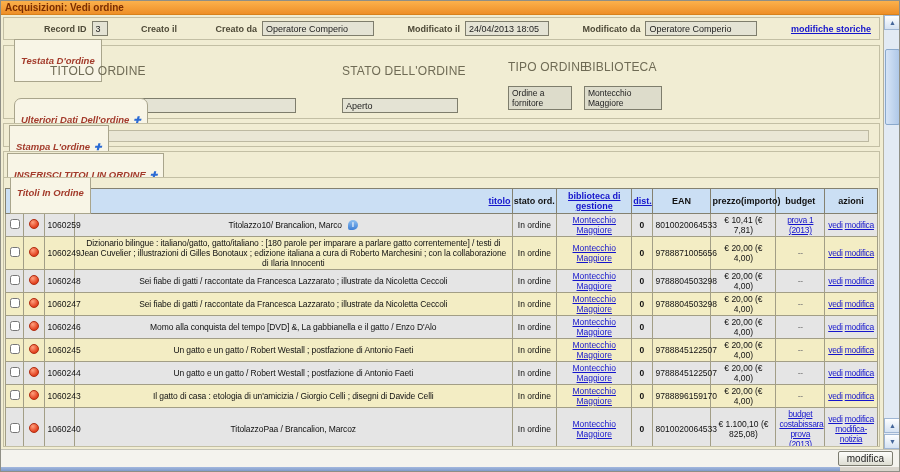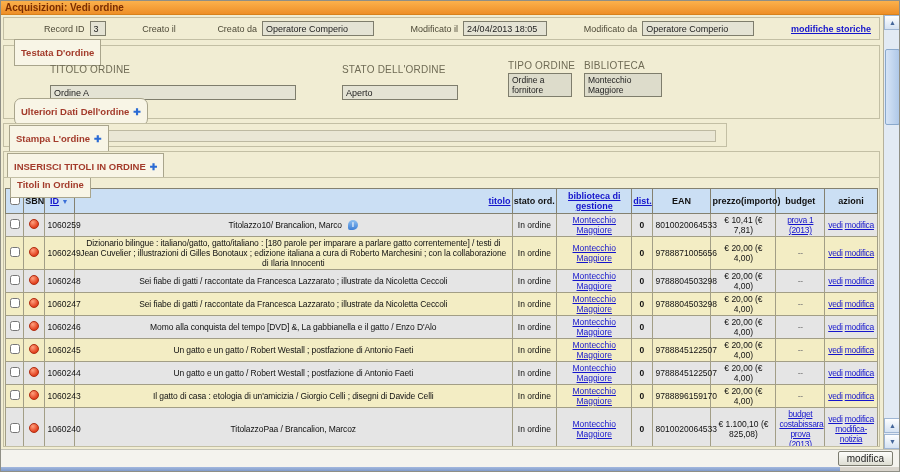--- a/index.html
+++ b/index.html
@@ -9,46 +9,46 @@
   
   .titlebar { position:absolute; top:0; left:0; width:100%; height:14px;
     background:linear-gradient(#FBB14C,#EE8F28); border-bottom:1px solid #D8821C; }
   .titlebar .ttl { position:absolute; left:4px; top:1px; font-size:10px; font-weight:bold; color:#7B2D00; }
 
   
   .content { position:absolute; top:14px; left:0; width:883px; height:434px;
     background:#F1EDD3; border-right:1px solid #B5B19C; }
 
   .box { position:absolute; background:#F1EDD3; border:1px solid #C3BFA4; }
-  .tab { position:absolute; background:#F8F5E6; border:1px solid #A9A58C; padding:7px 6px;
-    font-size:9.5px; font-weight:bold; color:#A33B2B; white-space:nowrap; line-height:11px; }
+  .tab { position:absolute; background:#F8F5E6; border:1px solid #A9A58C; padding:15px 6px;
+    font-size:9.5px; font-weight:bold; color:#A33B2B; white-space:nowrap; line-height:11px;font-style:italic; }
   .plus { color:#2B6BD4; font-weight:bold; font-size:9px; margin-left:4px; }
 
   
   .box-record { top:2px; left:2px; width:877px; height:23px; display:flex; align-items:center;
     padding:0 8px 0 40px; justify-content:space-between; }
   .rgroup { display:flex; align-items:center; white-space:nowrap; }
-  .rlabel { font-size:9px; font-weight:normal; color:#4E4A38; margin-right:5px; }
+  .rlabel { font-size:9px; font-weight:bold; color:#4E4A38; margin-right:5px; }
   .rinput { background:#E4E3D4; border:1px solid #7E7D6C; height:15px; font-size:9px; color:#1d1d1d;
     padding:0 3px; font-family:"Liberation Sans", sans-serif; }
   a.small-link { font-size:9px; color:#1515CC; font-weight:bold; }
 
   
   .fs-testata { top:30px; left:2px; width:877px; height:74px; }
   .fs-testata .legend { top:-7px; left:10px; }
   .fld { position:absolute; }
-  .flabel { font-size:10px; color:#6F6B55; letter-spacing:0.2px; display:block; margin-bottom:2px; }
+  .flabel { font-size:12px; color:#6F6B55; letter-spacing:0.2px; display:block; margin-bottom:12px; }
   .finput { background:#E4E3D4; border:1px solid #7E7D6C; height:15px; font-size:9px; color:#1d1d1d;
     padding:0 3px; font-family:"Liberation Sans", sans-serif;margin-top:8px; }
   .flist { background:#DDDCCB; border:1px solid #7E7D6C; font-size:8.5px; color:#1d1d1d;
     padding:1px 3px; line-height:10px; }
   .tab-ulteriori { top:52px; left:10px;border-radius:7px; }
 
   
-  .fs-stampa { top:108px; left:2px; width:724px; height:24px; }
+  .fs-stampa { top:108px; left:2px; width:877px; height:24px; }
   .fs-stampa .tab { top:1px; left:5px; }
   .stampa-strip { position:absolute; left:26px; right:10px; top:6px; height:12px;
     background:#EAE7D5; border:1px solid #BDB9A1; }
 
   
   .fs-inserisci { top:136px; left:2px; width:877px; height:36px; }
   .fs-inserisci .tab { top:1px; left:3px; }
 
   
   .fs-titoli { top:162px; left:2px; width:877px; bottom:2px; overflow:hidden; }

